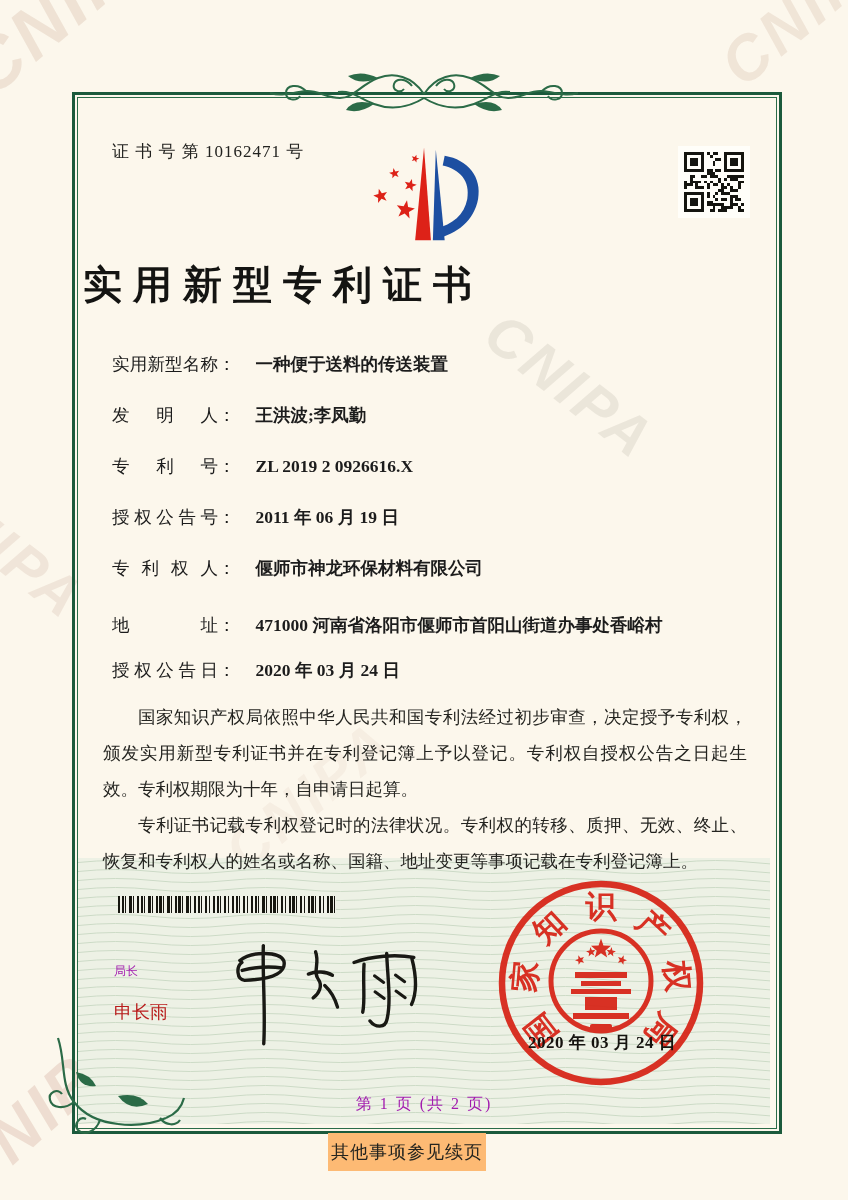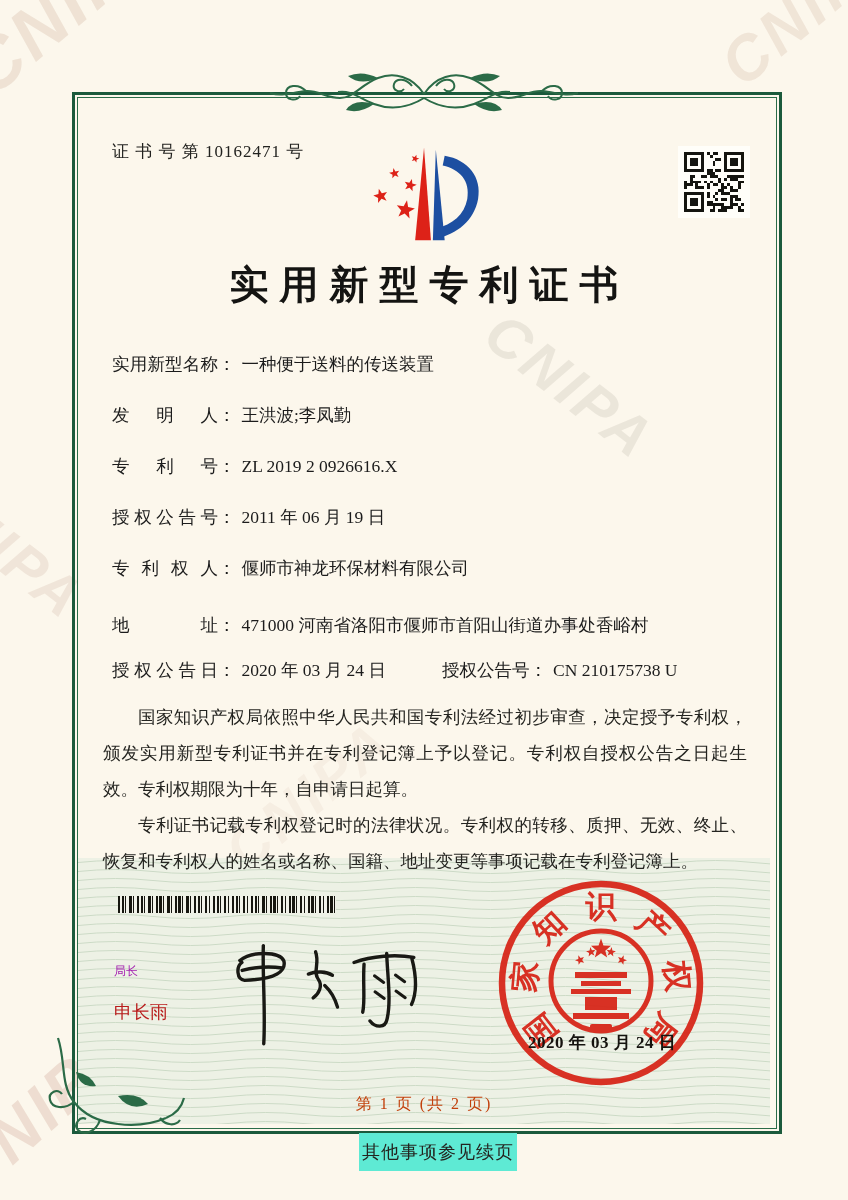--- a/index.html
+++ b/index.html
@@ -27,29 +27,29 @@
   .ornament{position:absolute;pointer-events:none;}
   .orn-top{left:262px;top:64px;width:324px;height:58px;}
   .orn-bl{left:40px;top:1036px;width:172px;height:108px;}
 
   
   .cert-no{position:absolute;left:112px;top:140px;font-size:17px;letter-spacing:1px;color:#22221f;}
   .logo{position:absolute;left:366px;top:142px;width:118px;height:106px;}
   .qr-wrap{position:absolute;left:678px;top:146px;width:72px;height:72px;background:#fffef9;
            display:flex;align-items:center;justify-content:center;}
   .qr-wrap svg{width:60px;height:60px;}
-  .title{position:absolute;left:72px;top:258px;width:704px;text-align:center;
+  .title{position:absolute;left:72px;top:258px;width:704px;
          font-size:39px;font-weight:bold;letter-spacing:11px;text-indent:11px;color:#141412;}
 
   
   .fields{position:absolute;left:112px;top:352px;width:600px;font-size:17.5px;}
   .frow{position:absolute;left:0;white-space:nowrap;}
   .r0{top:0;} .r1{top:51px;} .r2{top:102px;} .r3{top:153px;} .r4{top:204px;} .r5{top:261px;} .r6{top:306px;}
   .flabel{display:inline-block;width:106px;text-align:justify;text-align-last:justify;vertical-align:baseline;}
-  .fvalue{margin-left:6px;}
+  .fvalue{margin-left:20px;font-weight:bold;}
   .grant2{position:absolute;left:330px;top:0;white-space:nowrap;}
 
   
   .body-text{position:absolute;left:103px;top:699px;width:644px;font-size:17.5px;
              line-height:36px;text-align:justify;color:#242420;}
   .body-text p{margin:0;text-indent:2em;}
 
   
   .barcode{position:absolute;left:118px;top:896px;width:218px;height:17px;
     background:repeating-linear-gradient(90deg,
@@ -61,24 +61,24 @@
   .signer-name{position:absolute;left:114px;top:1000px;font-size:18px;
                font-family:"Liberation Sans","DejaVu Sans",sans-serif;color:#b91c1c;}
   .signature{position:absolute;left:225px;top:933px;width:230px;height:118px;transform:rotate(-2deg);}
 
   .seal{position:absolute;left:495px;top:877px;width:212px;height:212px;opacity:.95;}
   .seal text{font-family:"Liberation Serif","DejaVu Serif",serif;font-weight:bold;}
   .seal-date{position:absolute;left:528px;top:1031px;width:160px;font-size:17px;
              letter-spacing:.5px;font-weight:bold;color:#15130f;}
 
   .page-no{position:absolute;left:72px;top:1094px;width:704px;text-align:center;
-           font-size:16px;color:#c2410c;letter-spacing:2px;}
-
-  .cont-box{position:absolute;left:328px;top:1133px;width:158px;height:38px;background:#5eead4;
-            display:flex;align-items:center;justify-content:center;margin-left:31px;}
+           font-size:16px;color:#a21caf;letter-spacing:2px;}
+
+  .cont-box{position:absolute;left:328px;top:1133px;width:158px;height:38px;background:#fdba74;
+            display:flex;align-items:center;justify-content:center;}
   .cont-box span{font-size:18px;letter-spacing:1px;color:#24241f;}
 </style>
 </head>
 <body>
 
 <div class="page">
 
   <svg width="0" height="0" style="position:absolute">
     <defs>
       <path id="star" d="M0,-10 L2.35,-3.24 9.51,-3.09 4.07,1.55 5.88,8.09 0,4 -5.88,8.09 -4.07,1.55 -9.51,-3.09 -2.35,-3.24 Z"></path>
@@ -289,23 +289,20 @@
       <span class="flabel">授权公告号</span><span class="colon">：</span><span class="fvalue">2011 年 06 月 19 日</span>
     </div>
     <div class="frow r4">
       <span class="flabel">专利权人</span><span class="colon">：</span><span class="fvalue">偃师市神龙环保材料有限公司</span>
     </div>
     <div class="frow r5">
       <span class="flabel">地址</span><span class="colon">：</span><span class="fvalue">471000 河南省洛阳市偃师市首阳山街道办事处香峪村</span>
     </div>
     <div class="frow r6">
       <span class="flabel">授权公告日</span><span class="colon">：</span><span class="fvalue">2020 年 03 月 24 日</span>
-      <span class="grant2">
-        <span>授权公告号</span><span>：</span><span class="fvalue">CN 210175738 U</span>
-      </span>
     </div>
   </div>
 
   <div class="body-text">
     <p>国家知识产权局依照中华人民共和国专利法经过初步审查，决定授予专利权，颁发实用新型专利证书并在专利登记簿上予以登记。专利权自授权公告之日起生效。专利权期限为十年，自申请日起算。</p>
     <p>专利证书记载专利权登记时的法律状况。专利权的转移、质押、无效、终止、恢复和专利权人的姓名或名称、国籍、地址变更等事项记载在专利登记簿上。</p>
   </div>
 
   <div class="barcode"></div>
 

